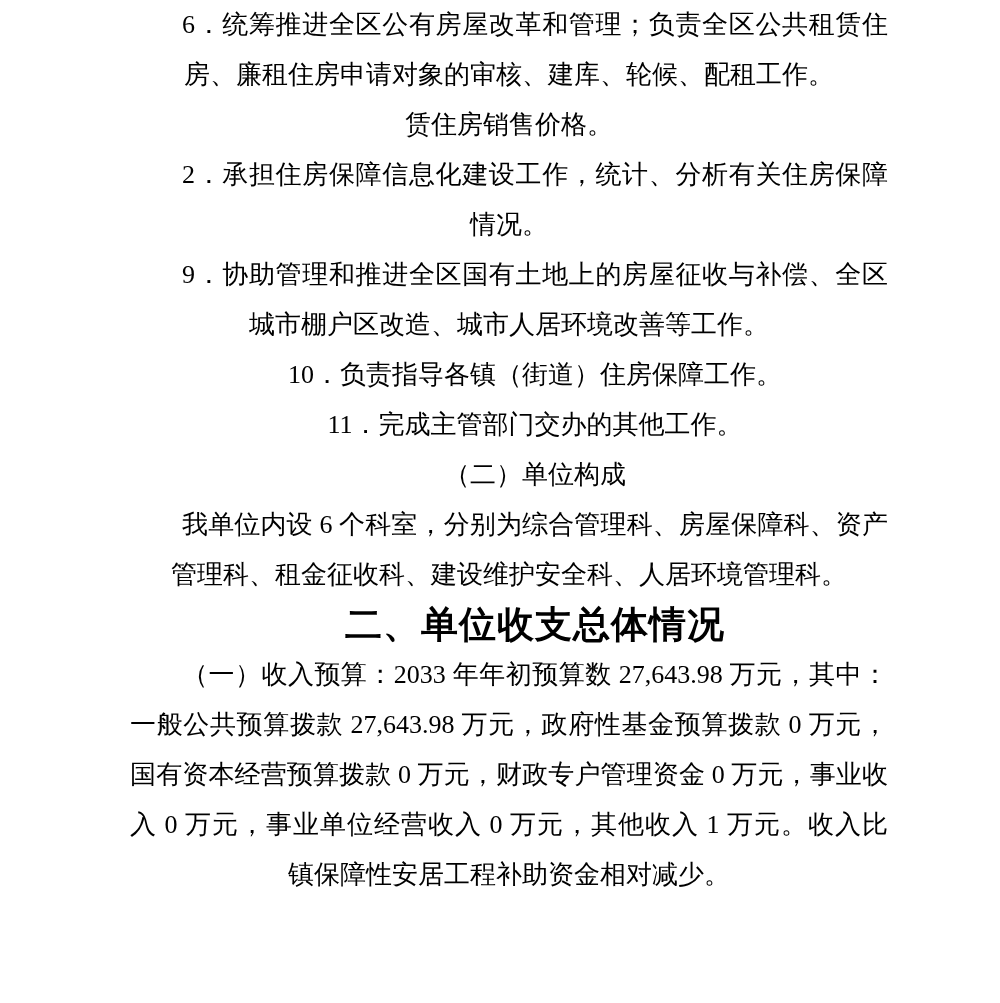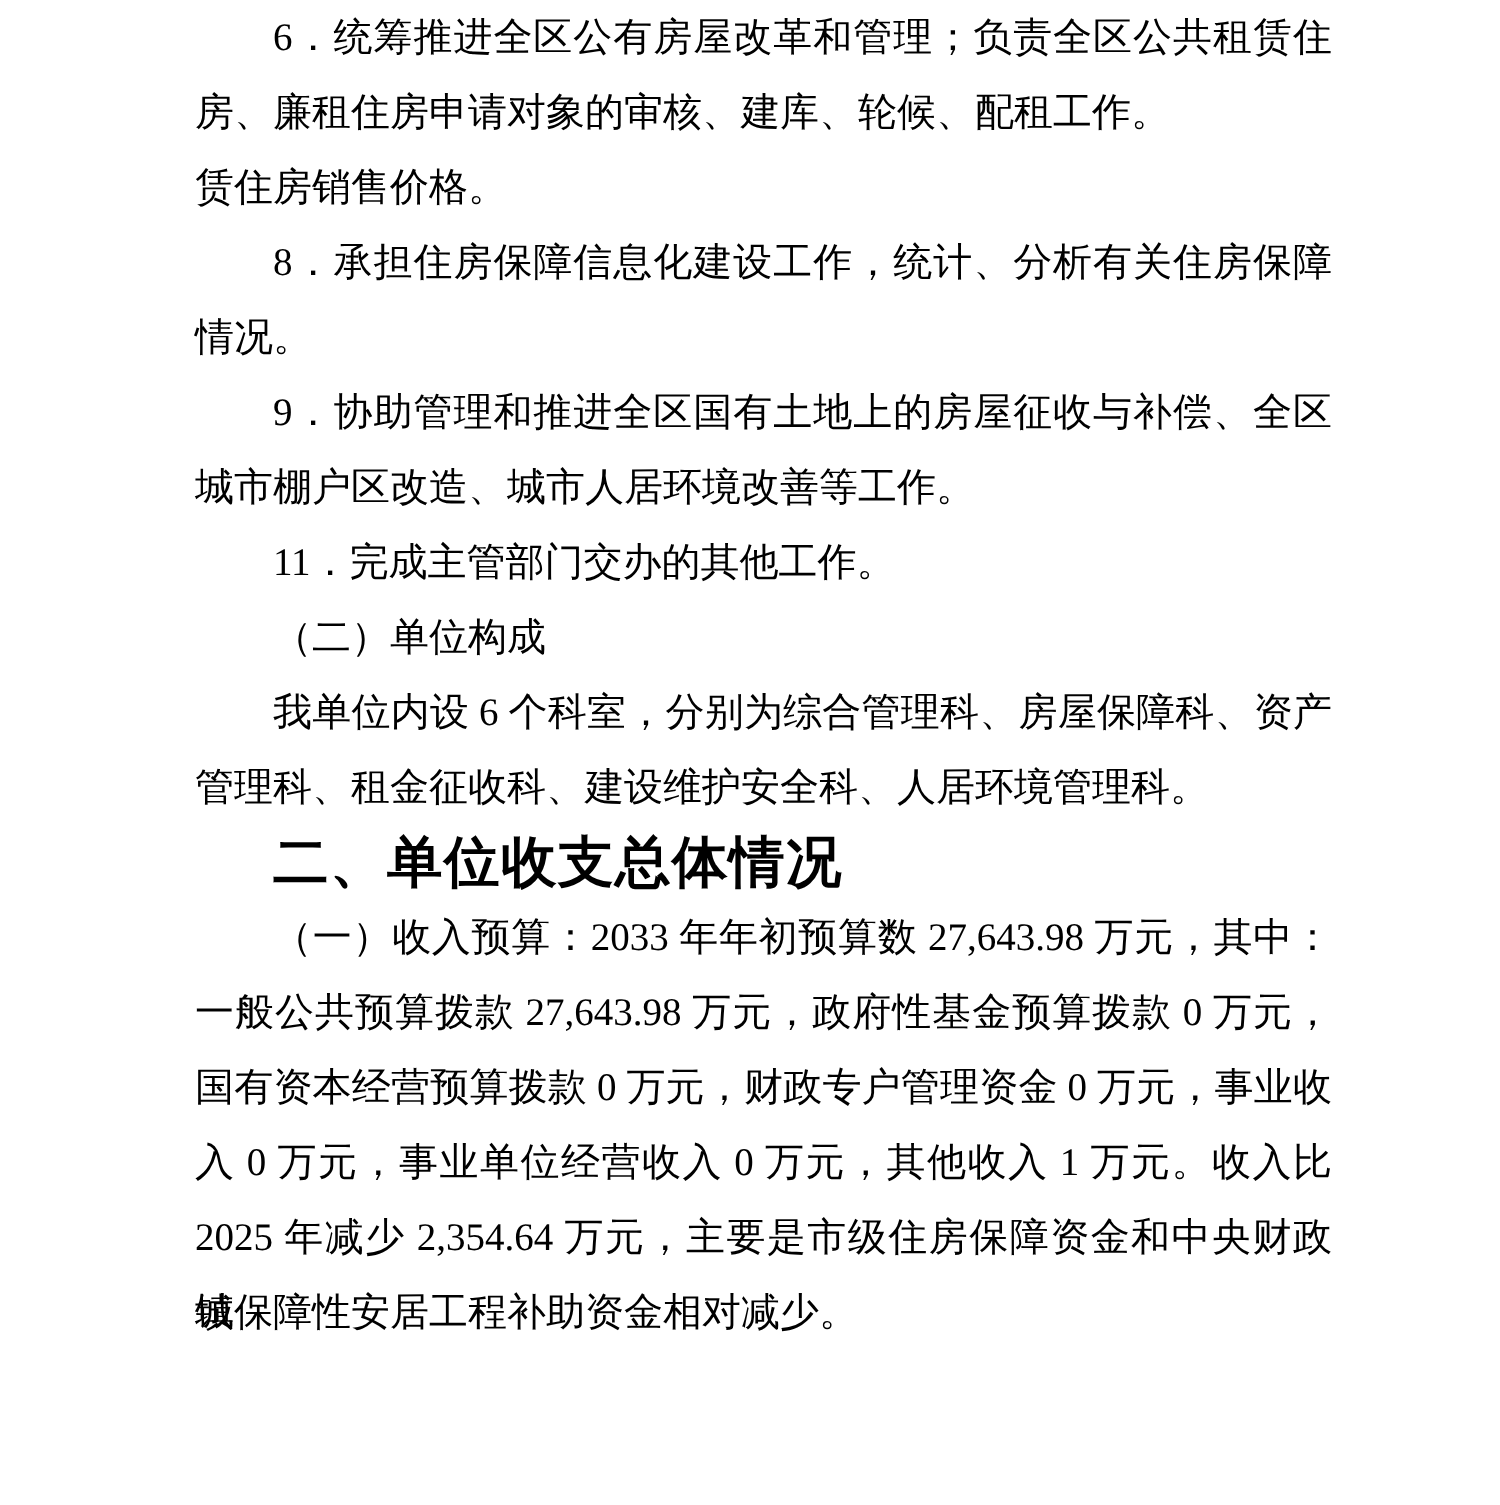--- a/index.html
+++ b/index.html
@@ -21,21 +21,21 @@
     padding: 0 112px 0 130px;
     background: #ffffff;
   }
   .doc-line {
     width: 758px;
     height: 50px;
     line-height: 50px;
     font-size: 26px;
     white-space: normal;
     overflow: visible;
-    text-align: left;
+    text-align: center;
   }
   .doc-line.indent {
     box-sizing: border-box;
     padding-left: 52px;
   }
   .doc-line.justify {
     text-align: justify;
     text-align-last: justify;
     text-justify: inter-character;
   }
@@ -46,28 +46,28 @@
     letter-spacing: 1px;
   }
 </style>
 </head>
 <body>
 
 <div class="page">
   <div class="doc-line indent justify">6．统筹推进全区公有房屋改革和管理；负责全区公共租赁住</div>
   <div class="doc-line">房、廉租住房申请对象的审核、建库、轮候、配租工作。</div>
   <div class="doc-line">赁住房销售价格。</div>
-  <div class="doc-line indent justify">8．承担住房保障信息化建设工作，统计、分析有关住房保障</div>
+  <div class="doc-line indent justify">2．承担住房保障信息化建设工作，统计、分析有关住房保障</div>
   <div class="doc-line">情况。</div>
   <div class="doc-line indent justify">9．协助管理和推进全区国有土地上的房屋征收与补偿、全区</div>
   <div class="doc-line">城市棚户区改造、城市人居环境改善等工作。</div>
+  <div class="doc-line indent">10．负责指导各镇（街道）住房保障工作。</div>
   <div class="doc-line indent">11．完成主管部门交办的其他工作。</div>
   <div class="doc-line indent">（二）单位构成</div>
   <div class="doc-line indent justify">我单位内设 6 个科室，分别为综合管理科、房屋保障科、资产</div>
   <div class="doc-line">管理科、租金征收科、建设维护安全科、人居环境管理科。</div>
   <div class="doc-line indent heading">二、单位收支总体情况</div>
   <div class="doc-line indent justify">（一）收入预算：2033 年年初预算数 27,643.98 万元，其中：</div>
   <div class="doc-line justify">一般公共预算拨款 27,643.98 万元，政府性基金预算拨款 0 万元，</div>
   <div class="doc-line justify">国有资本经营预算拨款 0 万元，财政专户管理资金 0 万元，事业收</div>
   <div class="doc-line justify">入 0 万元，事业单位经营收入 0 万元，其他收入 1 万元。收入比</div>
-  <div class="doc-line justify">2025 年减少 2,354.64 万元，主要是市级住房保障资金和中央财政城</div>
   <div class="doc-line">镇保障性安居工程补助资金相对减少。</div>
 </div>
 
 </body></html>

